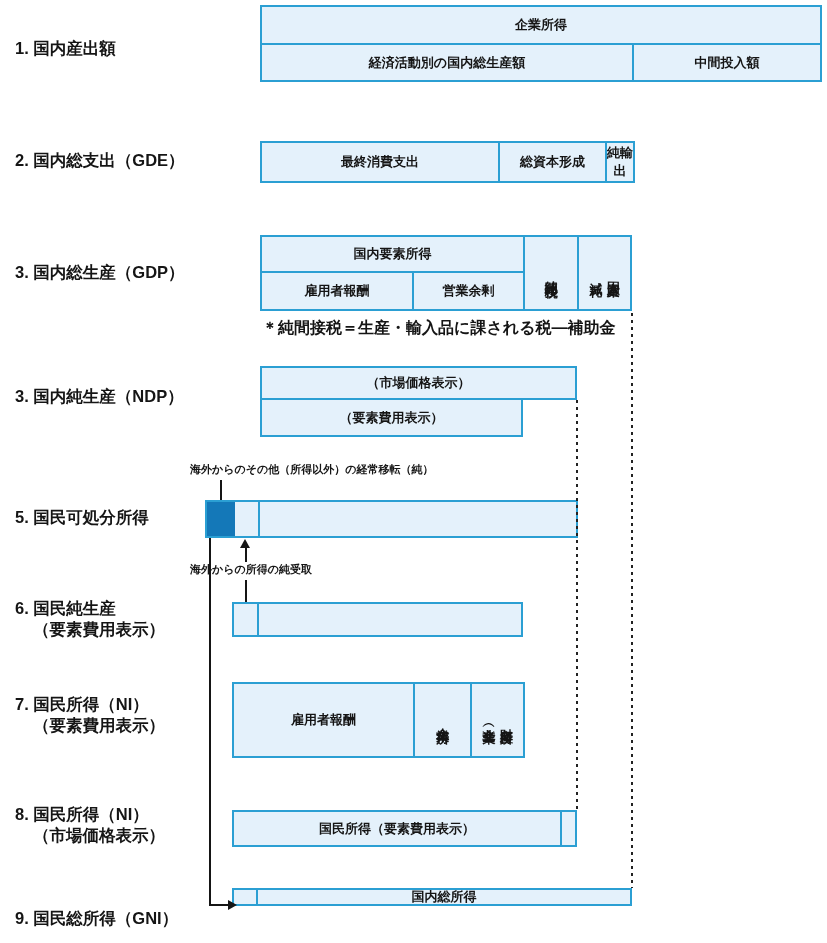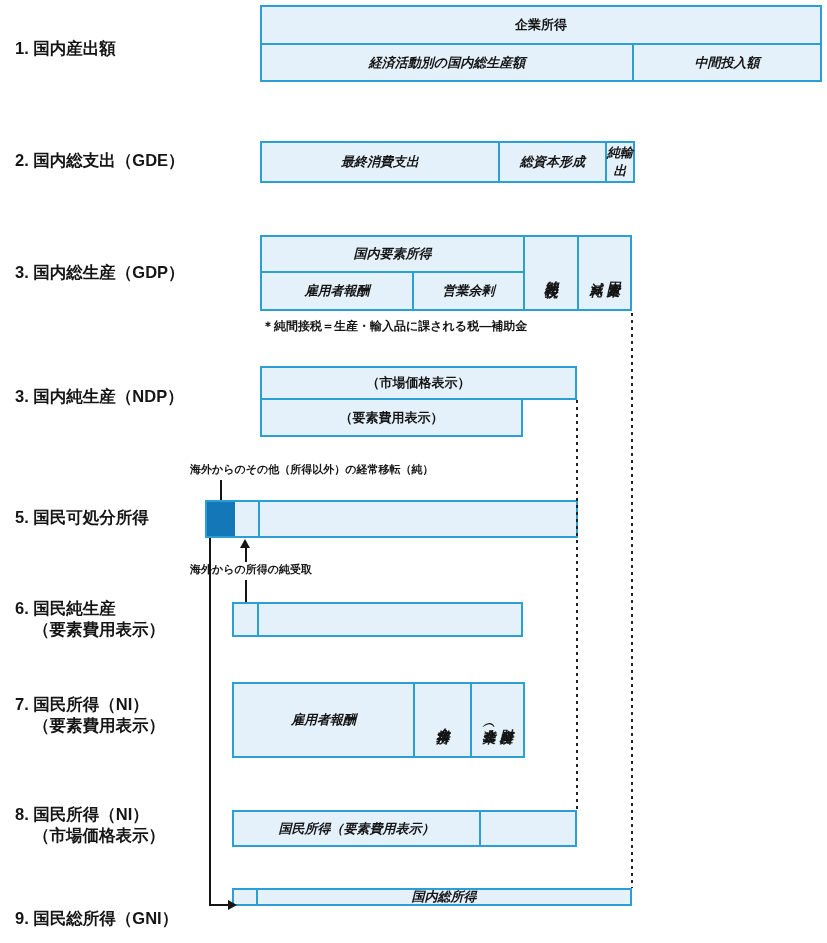--- a/index.html
+++ b/index.html
@@ -1,23 +1,23 @@
 <!DOCTYPE html>
 <html><head>
 <meta charset="utf-8">
 <style>
   html,body{margin:0;padding:0;background:#ffffff;}
   .stage{position:relative;width:827px;height:943px;background:#fff;overflow:hidden;
          font-family:"Liberation Sans","DejaVu Sans",sans-serif;color:#151515;}
   .lbl{position:absolute;font-weight:bold;font-size:16.5px;line-height:1.3;color:#151515;white-space:nowrap;}
   .lbl .l2{margin-left:18px;}
   .ann{position:absolute;font-weight:bold;font-size:11px;color:#151515;white-space:nowrap;}
-  .note{position:absolute;font-weight:bold;font-size:12px;color:#151515;white-space:nowrap;}
+  .note{position:absolute;font-weight:bold;font-size:16px;color:#151515;white-space:nowrap;}
   .box{position:absolute;border:2px solid #2b9fd3;background:#e4f1fb;box-sizing:border-box;}
-  .hbox{display:flex;flex-direction:row;font-style:italic;}
+  .hbox{display:flex;flex-direction:row;}
   .cell{display:flex;align-items:center;justify-content:center;
         font-weight:bold;font-size:13px;color:#151515;box-sizing:border-box;
         white-space:pre-line;text-align:center;}
   .bl{border-left:2px solid #2b9fd3;}
   .br{border-right:2px solid #2b9fd3;}
   .bb{border-bottom:2px solid #2b9fd3;}
   .vtext{writing-mode:vertical-rl;line-height:1.35;letter-spacing:1px;}
   .dark{background:#1478b8;}
   .vline{position:absolute;width:2px;background:#151515;}
   .hline{position:absolute;height:2px;background:#151515;}
@@ -111,21 +111,21 @@
   </div>
 
   <div class="box hbox" style="left:232px;top:682px;width:293px;height:76px">
     <div class="cell" style="width:179px">雇用者報酬</div>
     <div class="cell bl vtext" style="width:57px">企業所得</div>
     <div class="cell bl vtext" style="flex:1">財産所得
 （非企業）</div>
   </div>
 
   <div class="box hbox" style="left:232px;top:810px;width:345px;height:37px">
-    <div class="cell" style="width:245px">国民所得（要素費用表示）</div>
+    <div class="cell" style="width:326px">国民所得（要素費用表示）</div>
     <div class="cell bl" style="flex:1"></div>
   </div>
 
   <div class="box hbox" style="left:232px;top:888px;width:400px;height:18px">
     <div class="cell br" style="width:24px"></div>
     <div class="cell" style="flex:1">国内総所得</div>
   </div>
 
   <div class="dotv" style="left:576px;top:400px;height:410px"></div>
   <div class="dotv" style="left:631px;top:313px;height:575px"></div>

